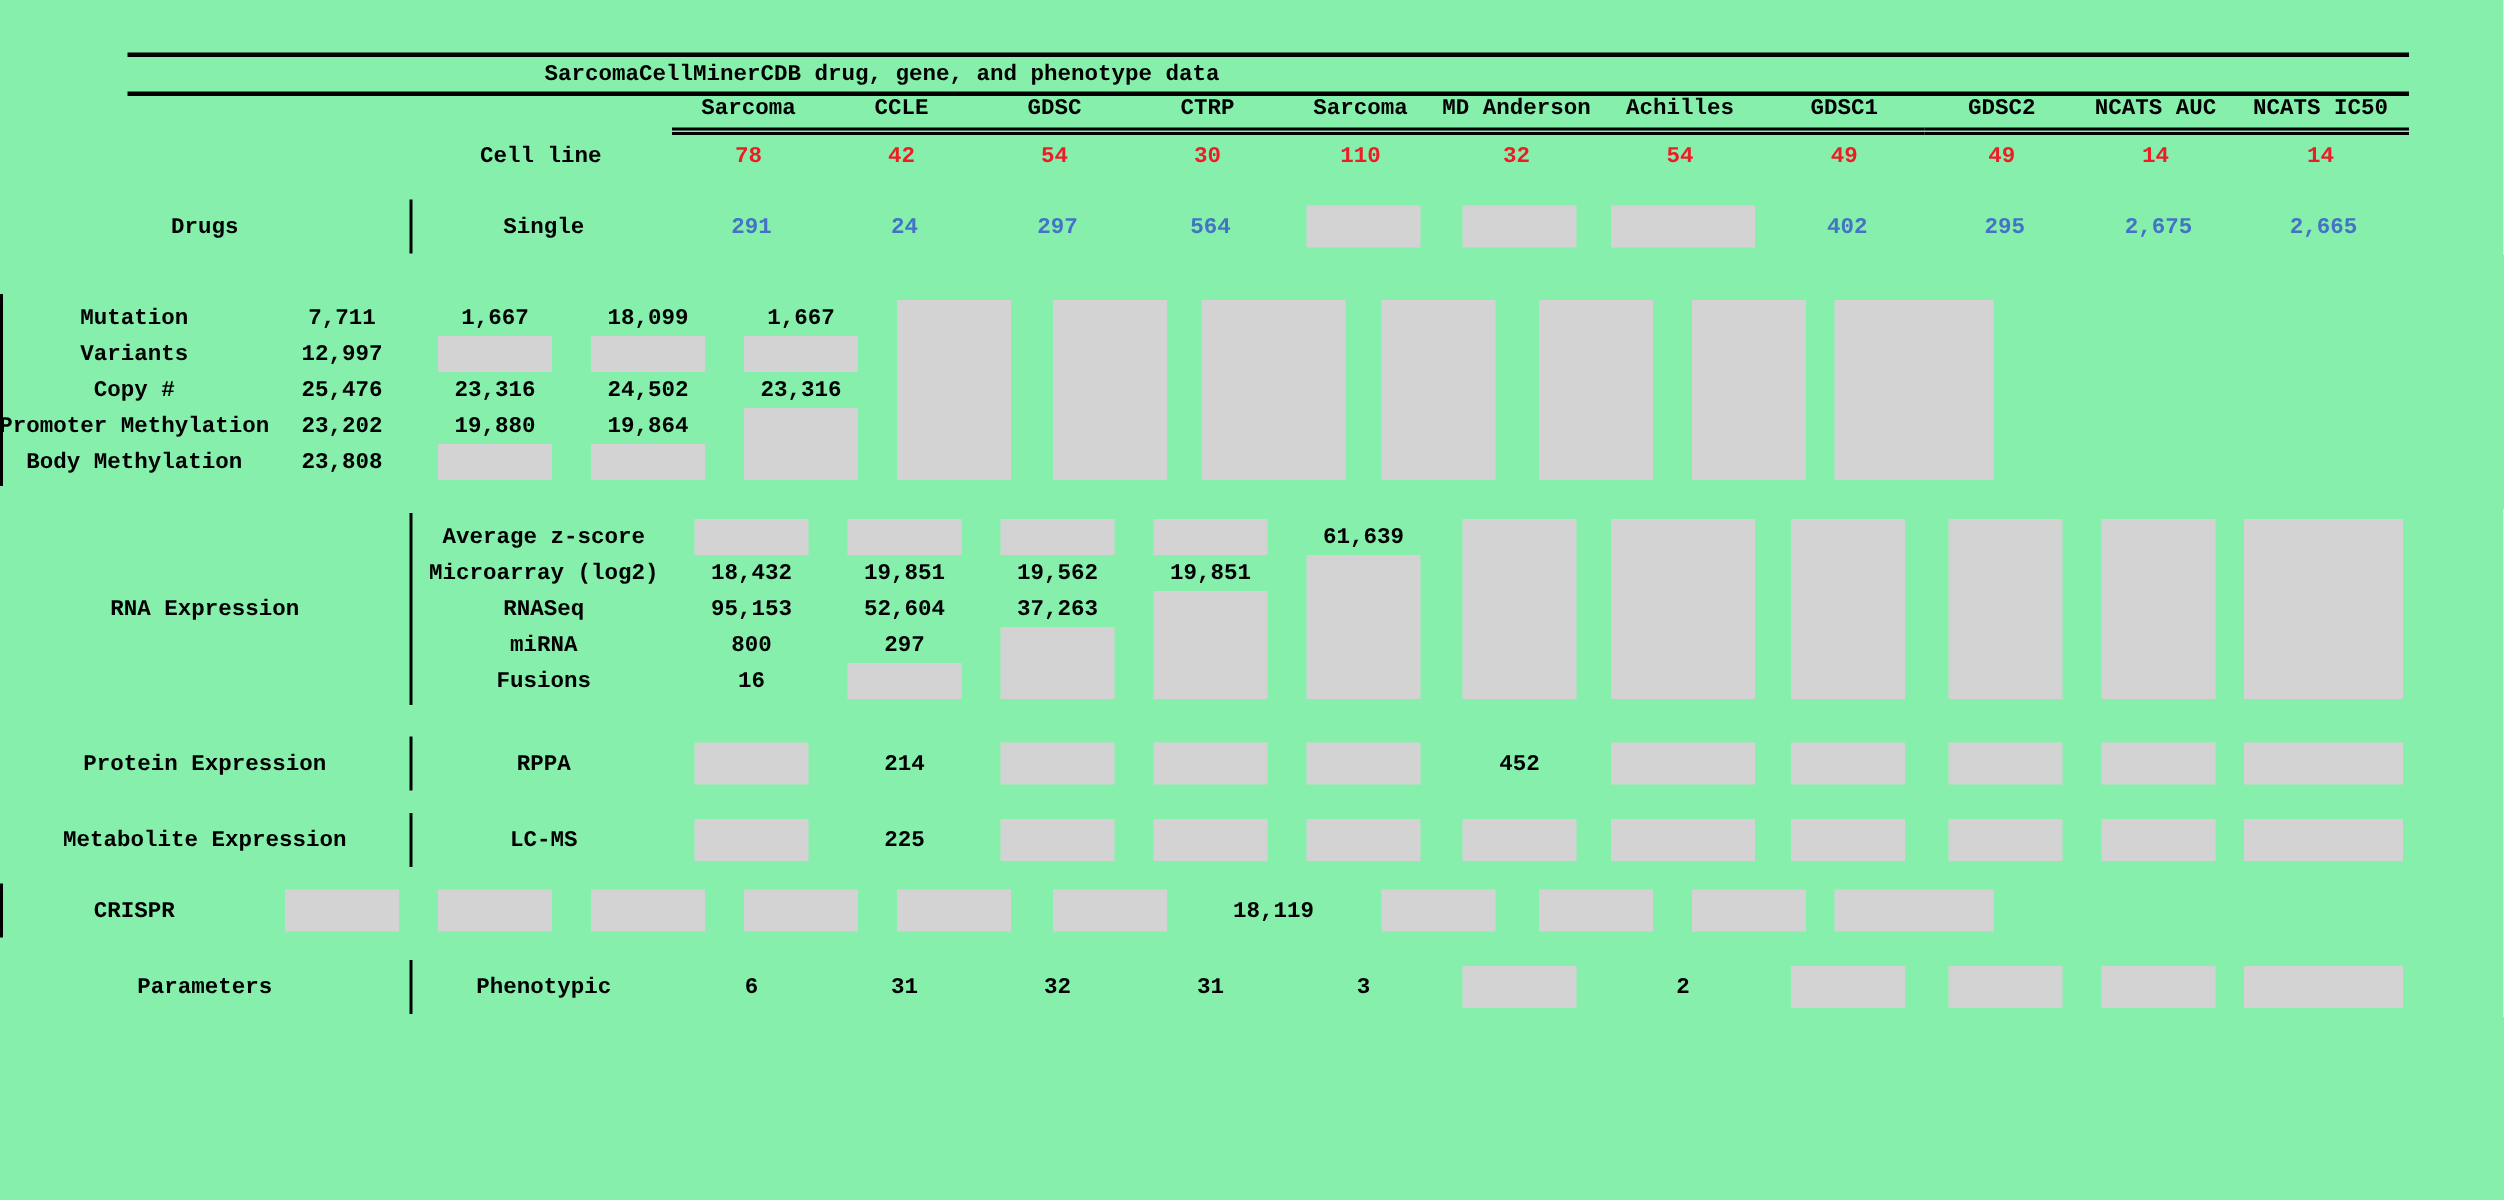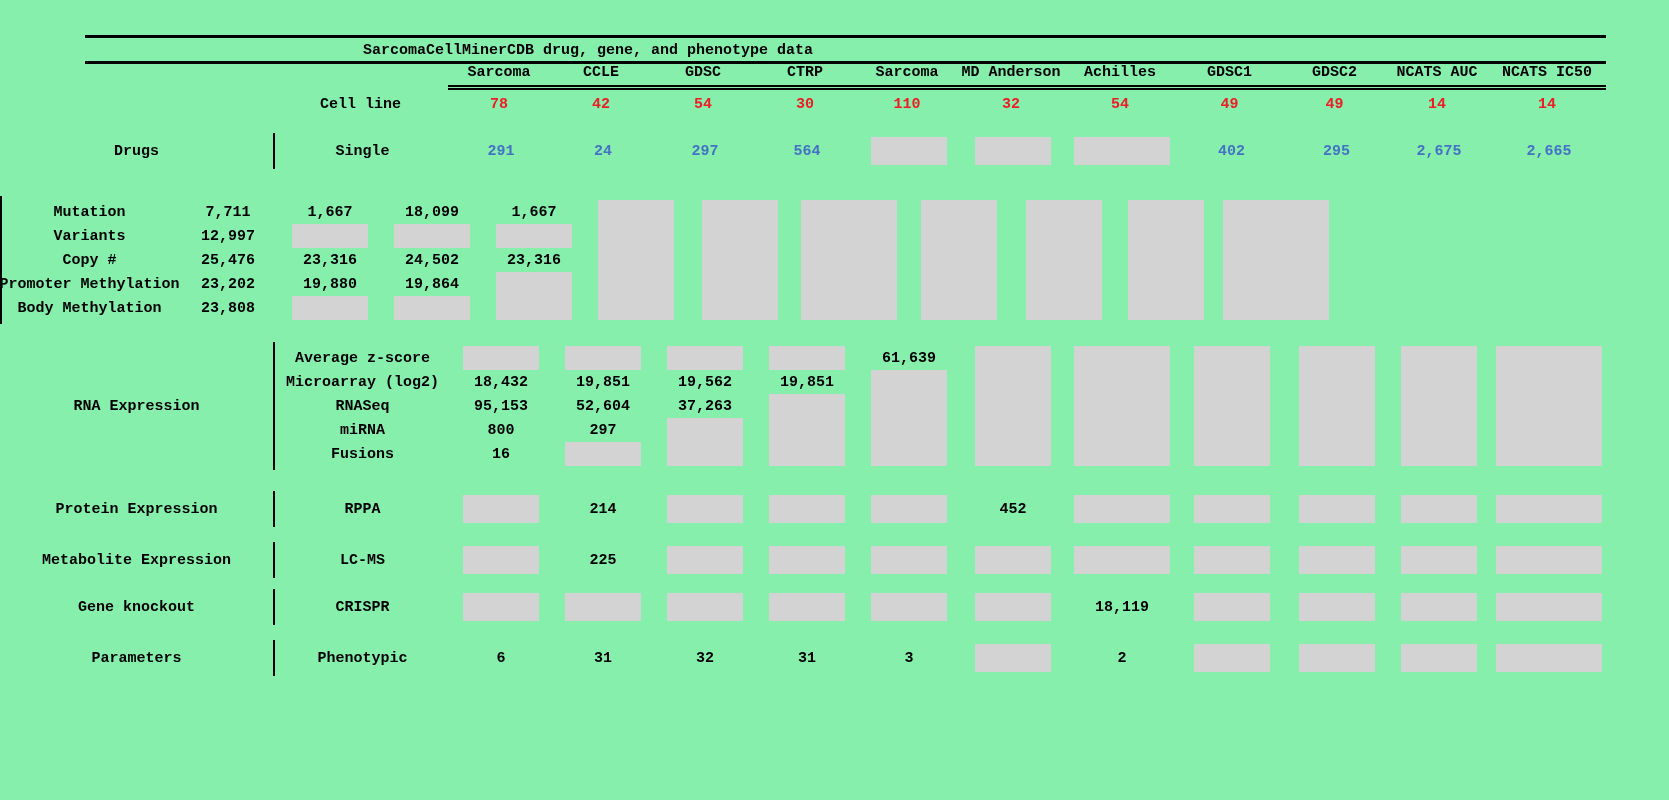--- a/index.html
+++ b/index.html
@@ -519,21 +519,20 @@
           <div class="cell">
             <div class="gbox"></div>
           </div>
           <div class="cell">
             <div class="gbox"></div>
           </div>
         </div>
       </div>
     </section>
     <section class="sec single" style="margin-top: 11px;">
-      <div class="cat">Gene knockout</div>
       <div class="rows">
         <div class="rowsgrid trow">
           <div class="rlabel">CRISPR</div>
           <div class="cell">
             <div class="gbox"></div>
           </div>
           <div class="cell">
             <div class="gbox"></div>
           </div>
           <div class="cell">

